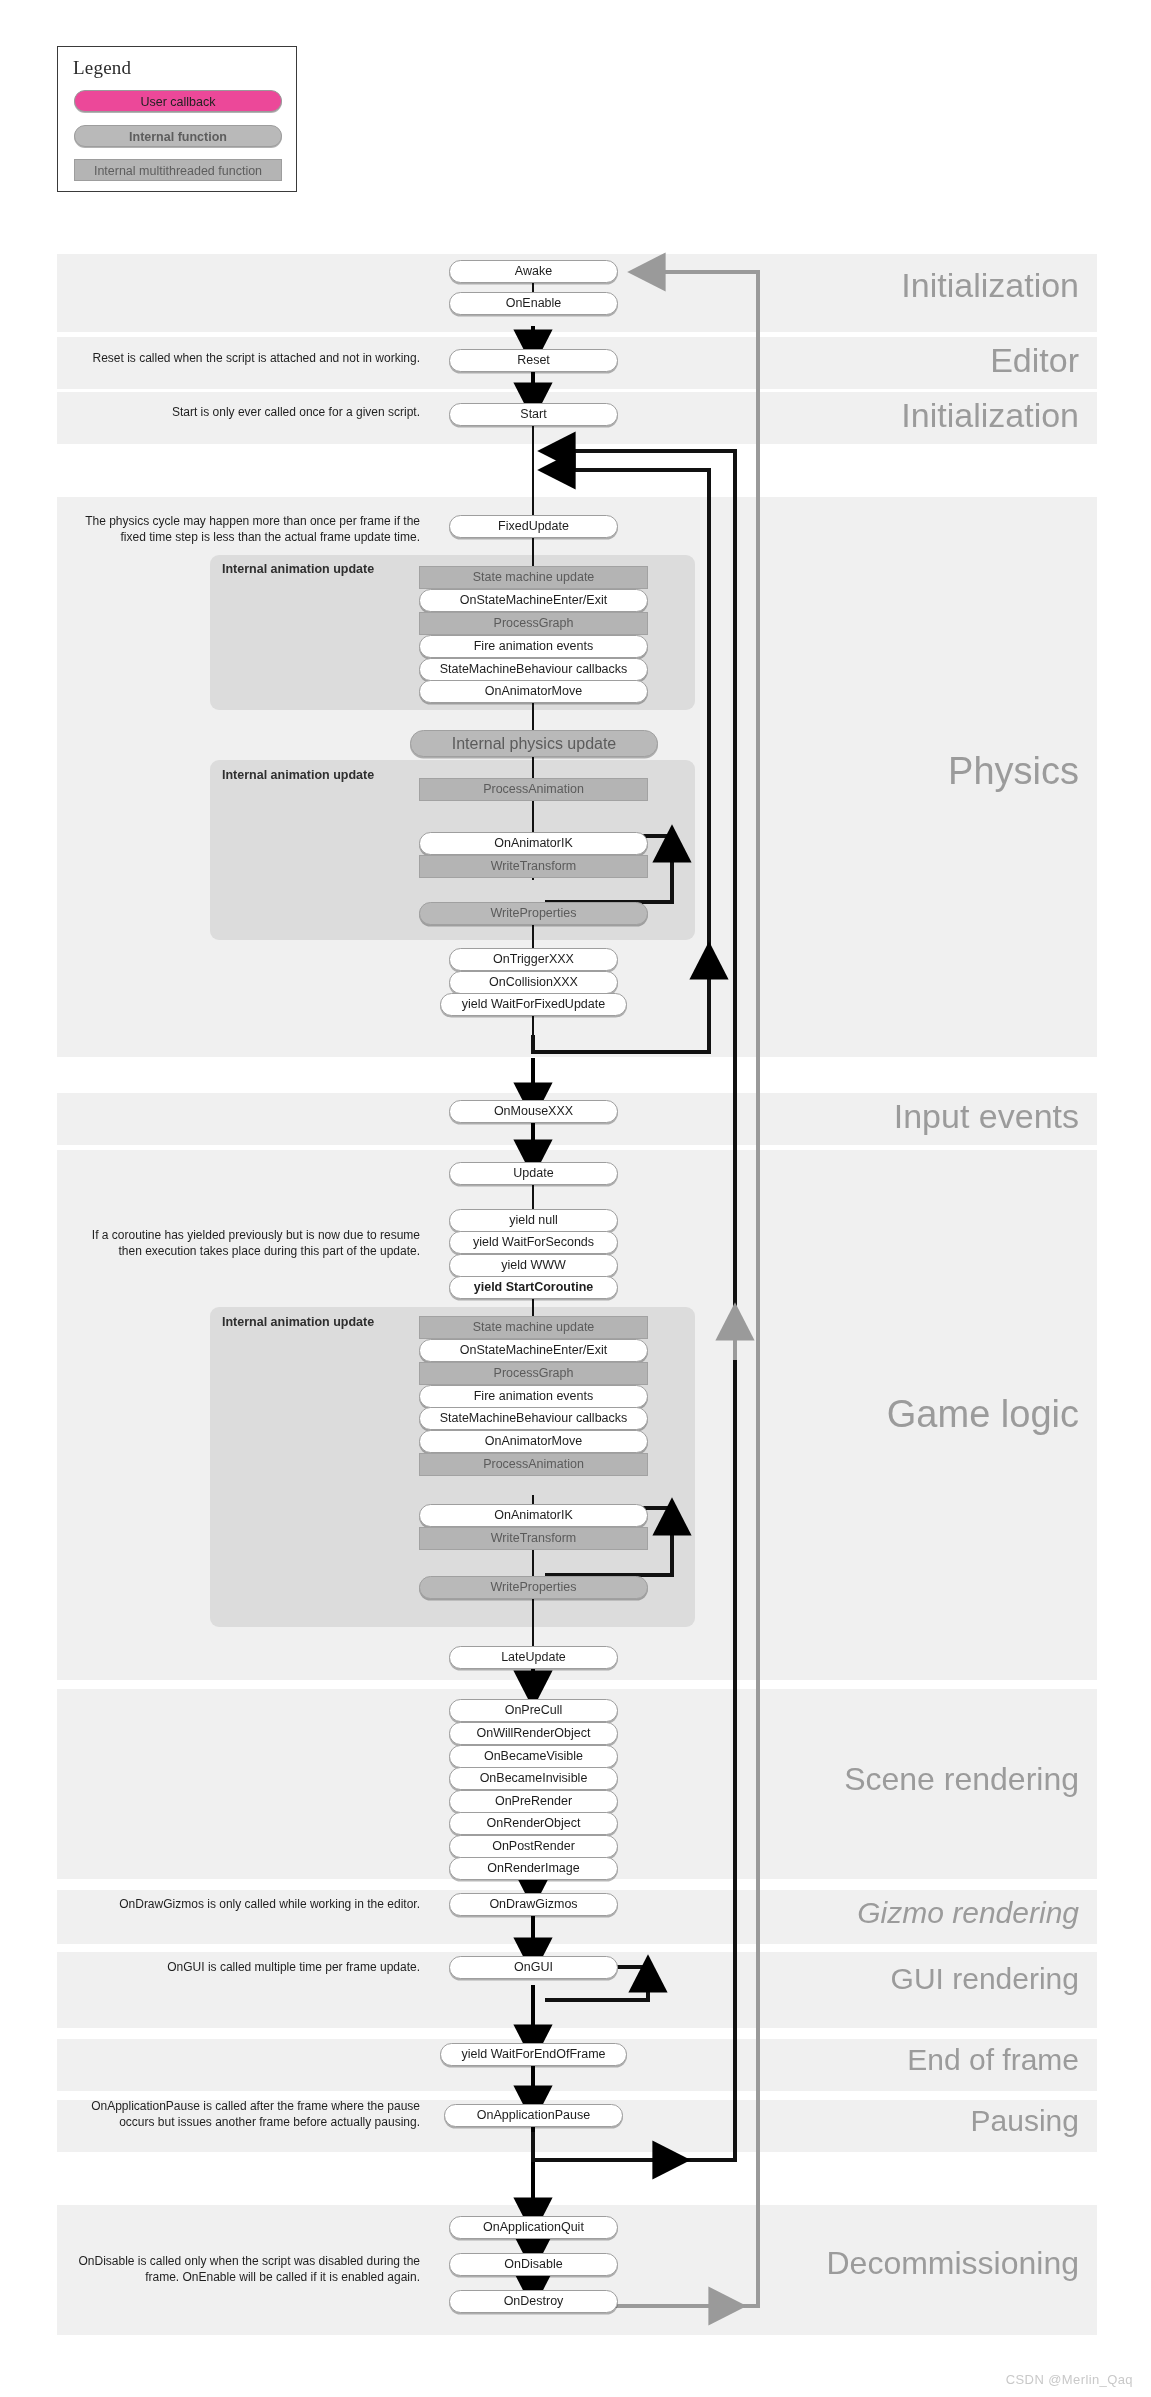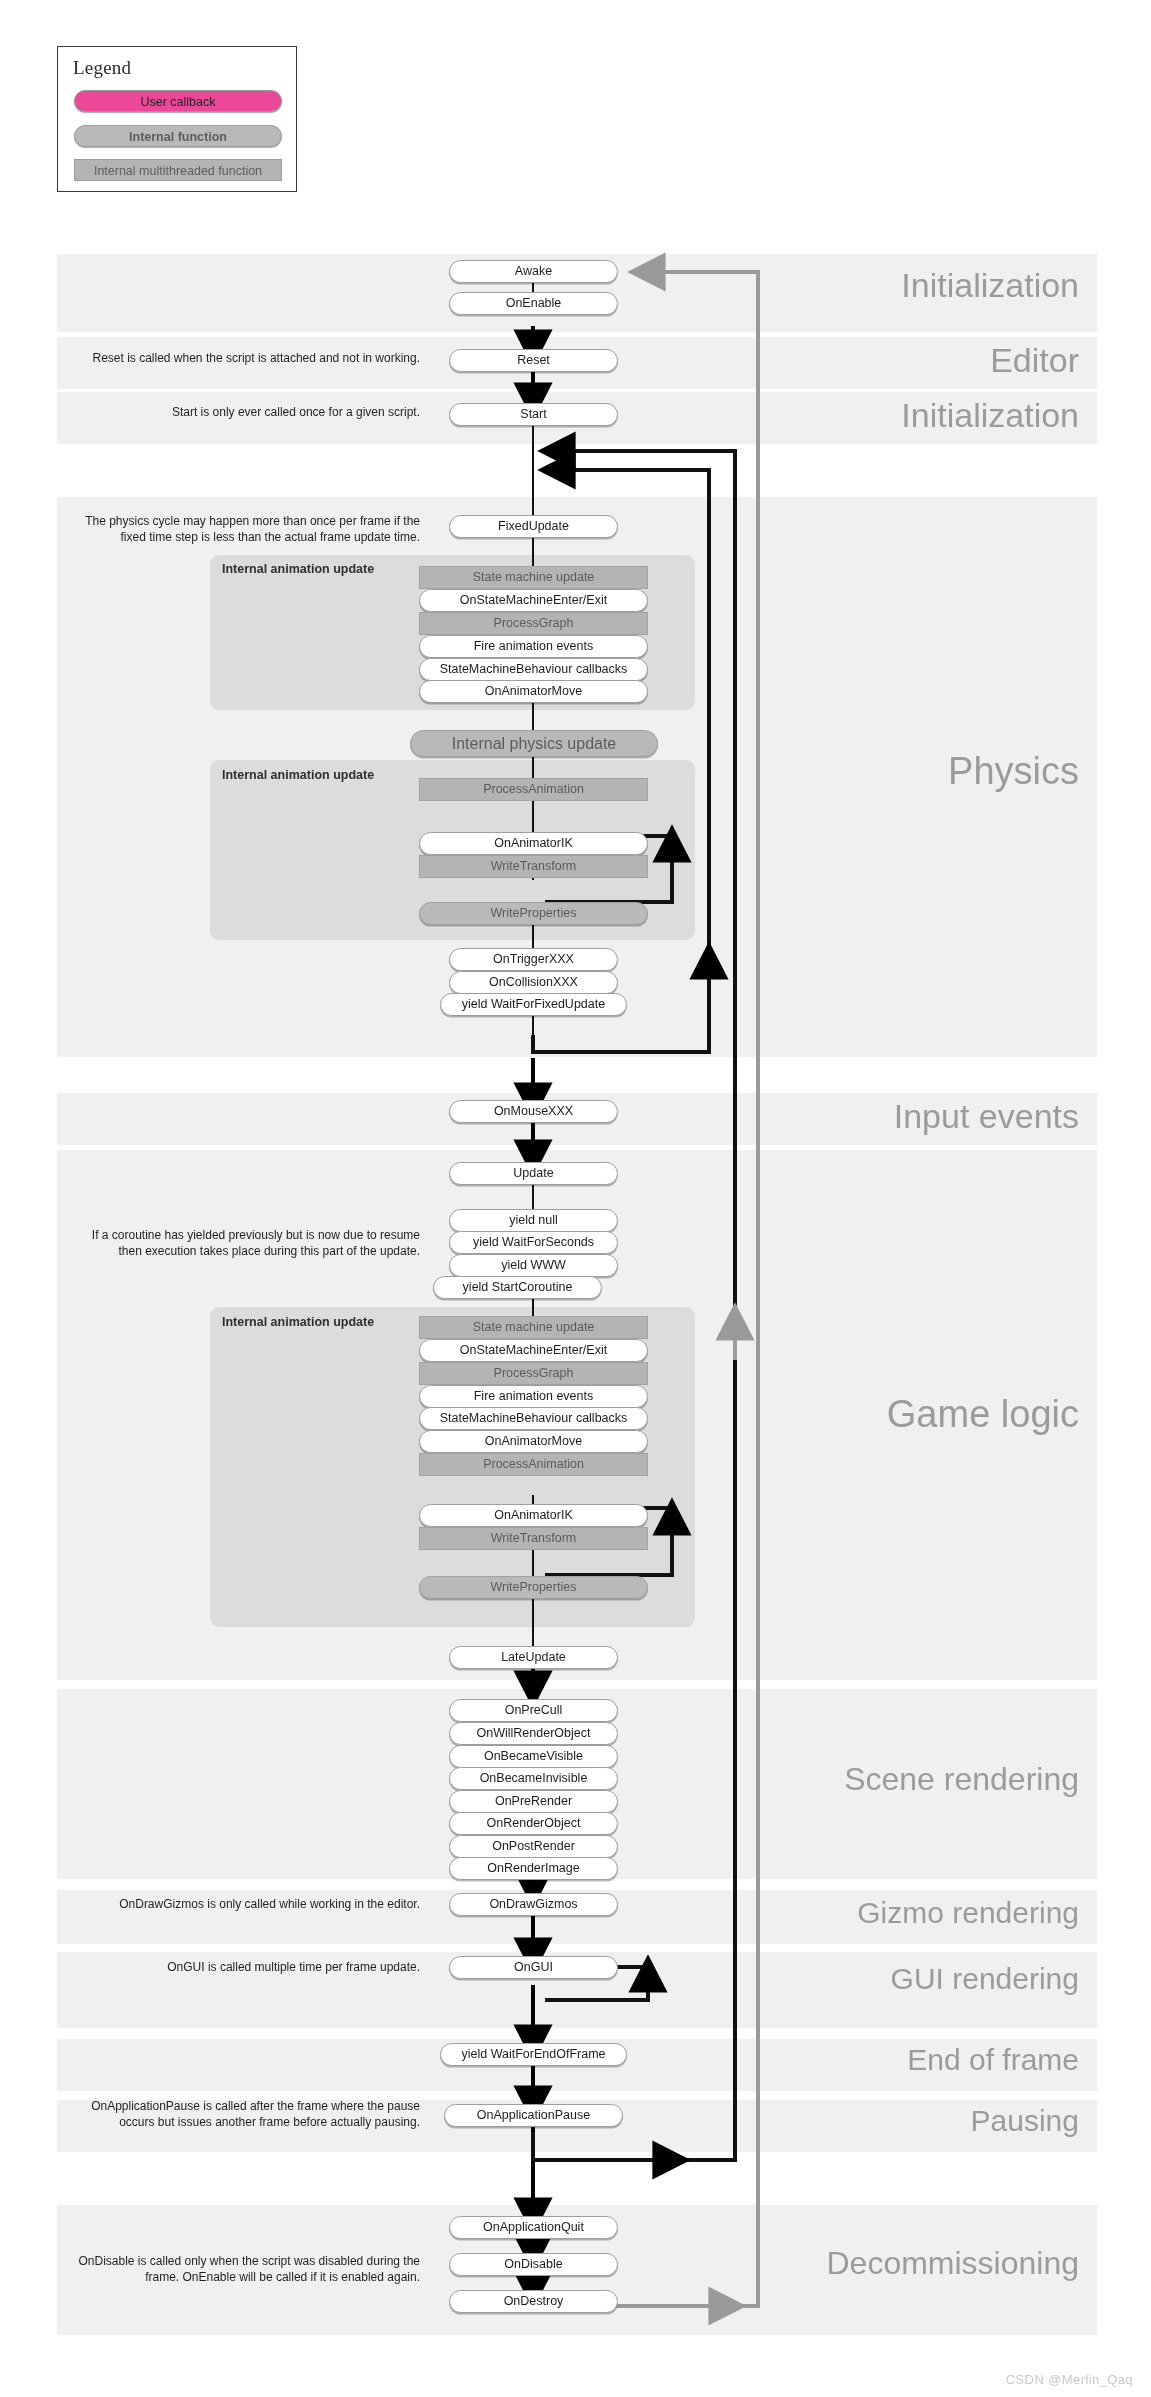--- a/index.html
+++ b/index.html
@@ -93,21 +93,21 @@
   </div>
   <div class="band" style="top:1093px;height:52px;">
     <div class="band-label" style="top:6px; font-size:34px;">Input events</div>
   </div>
   <div class="band" style="top:1150px;height:530px;">
     <div class="band-label" style="top:245px; font-size:38px;">Game logic</div>
   </div>
   <div class="band" style="top:1689px;height:190px;">
     <div class="band-label" style="top:74px; font-size:32px;">Scene rendering</div>
   </div>
-  <div class="band" style="top:1890px;height:54px;">
+  <div class="band" style="top:1890px;height:54px;font-style:italic;">
     <div class="band-label" style="top:8px; font-size:30px;">Gizmo rendering</div>
   </div>
   <div class="band" style="top:1952px;height:76px;">
     <div class="band-label" style="top:12px; font-size:30px;">GUI rendering</div>
   </div>
   <div class="band" style="top:2039px;height:52px;">
     <div class="band-label" style="top:6px; font-size:30px;">End of frame</div>
   </div>
   <div class="band" style="top:2100px;height:52px;">
     <div class="band-label" style="top:6px; font-size:30px;">Pausing</div>
@@ -241,21 +241,21 @@
   <div class="node n-user" style="left:449px; top:948px; width:169px;">OnTriggerXXX</div>
   <div class="node n-user" style="left:449px; top:971px; width:169px;">OnCollisionXXX</div>
   <div class="node n-user" style="left:440px; top:993px; width:187px;">yield WaitForFixedUpdate</div>
 
   <div class="node n-user" style="left:449px; top:1100px; width:169px;">OnMouseXXX</div>
 
   <div class="node n-user" style="left:449px; top:1162px; width:169px;">Update</div>
   <div class="node n-user" style="left:449px; top:1209px; width:169px;">yield null</div>
   <div class="node n-user" style="left:449px; top:1231px; width:169px;">yield WaitForSeconds</div>
   <div class="node n-user" style="left:449px; top:1254px; width:169px;">yield WWW</div>
-  <div class="node n-user" style="left:433px; top:1276px; width:169px;">yield StartCoroutine</div>
+  <div class="node n-user" style="left:449px; top:1276px; width:169px;font-weight:bold;">yield StartCoroutine</div>
 
   <div class="node n-multi" style="left:419px; top:1316px; width:229px;">State machine update</div>
   <div class="node n-user" style="left:419px; top:1339px; width:229px;">OnStateMachineEnter/Exit</div>
   <div class="node n-multi" style="left:419px; top:1362px; width:229px;">ProcessGraph</div>
   <div class="node n-user" style="left:419px; top:1385px; width:229px;">Fire animation events</div>
   <div class="node n-user" style="left:419px; top:1407px; width:229px;">StateMachineBehaviour callbacks</div>
   <div class="node n-user" style="left:419px; top:1430px; width:229px;">OnAnimatorMove</div>
   <div class="node n-multi" style="left:419px; top:1453px; width:229px;">ProcessAnimation</div>
   <div class="node n-user" style="left:419px; top:1504px; width:229px;">OnAnimatorIK</div>
   <div class="node n-multi" style="left:419px; top:1527px; width:229px;">WriteTransform</div>

